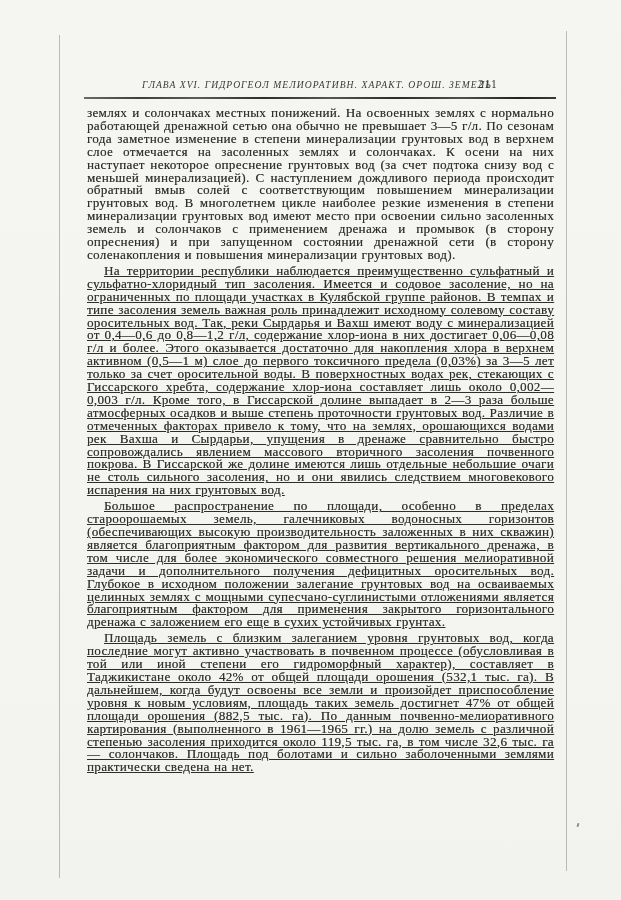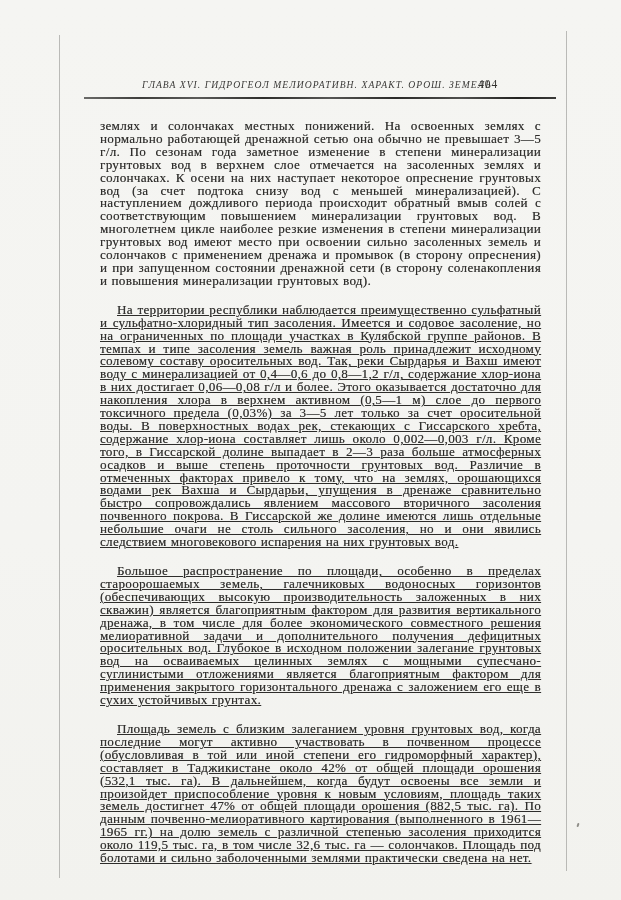--- a/index.html
+++ b/index.html
@@ -46,38 +46,38 @@
   }
   .body-text{
     position:absolute;left:84px;top:104px;width:473px;
     color:var(--ink);
     font-size:13px;line-height:12.9px;
     letter-spacing:0.35px;word-spacing:0.6px;
     text-align:justify;
     hyphens:auto;-webkit-hyphens:auto;
     text-shadow:0.25px 0 0 rgba(46,45,43,.55);
   }
-  .body-text p{margin:16px;}
+  .body-text p{margin:3px;}
   .body-text p.indent{text-indent:17px;text-decoration:underline;}
   .ink-speck{
     position:absolute;left:577px;top:823px;width:2px;height:4px;
     background:#77766f;border-radius:1px;transform:rotate(18deg);opacity:.8;
   }
 </style>
 </head>
 <body>
 
 <div class="sheet">
 
   <div class="scan-line left"></div>
   <div class="scan-line right"></div>
 
   <div class="running-head">
     <div class="running-title">ГЛАВА XVI. ГИДРОГЕОЛ МЕЛИОРАТИВН. ХАРАКТ. ОРОШ. ЗЕМЕЛЬ</div>
-    <div class="page-number">404</div>
+    <div class="page-number">211</div>
   </div>
 
   <div class="head-rule"></div>
 
   <div class="body-text" id="paragraphs">
       <p class="">землях и солончаках местных понижений. На освоенных землях с нормально работающей дренажной сетью она обычно не превышает 3—5 г/л. По сезонам года заметное изменение в степени минерализации грунтовых вод в верхнем слое отмечается на засоленных землях и солончаках. К осени на них наступает некоторое опреснение грунтовых вод (за счет подтока снизу вод с меньшей минерализацией). С наступлением дождливого периода происходит обратный вмыв солей с соответствующим повышением минерализации грунтовых вод. В многолетнем цикле наиболее резкие изменения в степени минерализации грунтовых вод имеют место при освоении сильно засоленных земель и солончаков с применением дренажа и промывок (в сторону опреснения) и при запущенном состоянии дренажной сети (в сторону соленакопления и повышения минерализации грунтовых вод).</p>
       <p class="indent">На территории республики наблюдается преимущественно сульфатный и сульфатно-хлоридный тип засоления. Имеется и содовое засоление, но на ограниченных по площади участках в Кулябской группе районов. В темпах и типе засоления земель важная роль принадлежит исходному солевому составу оросительных вод. Так, реки Сырдарья и Вахш имеют воду с минерализацией от 0,4—0,6 до 0,8—1,2 г/л, содержание хлор-иона в них достигает 0,06—0,08 г/л и более. Этого оказывается достаточно для накопления хлора в верхнем активном (0,5—1 м) слое до первого токсичного предела (0,03%) за 3—5 лет только за счет оросительной воды. В поверхностных водах рек, стекающих с Гиссарского хребта, содержание хлор-иона составляет лишь около 0,002—0,003 г/л. Кроме того, в Гиссарской долине выпадает в 2—3 раза больше атмосферных осадков и выше степень проточности грунтовых вод. Различие в отмеченных факторах привело к тому, что на землях, орошающихся водами рек Вахша и Сырдарьи, упущения в дренаже сравнительно быстро сопровождались явлением массового вторичного засоления почвенного покрова. В Гиссарской же долине имеются лишь отдельные небольшие очаги не столь сильного засоления, но и они явились следствием многовекового испарения на них грунтовых вод.</p>
       <p class="indent">Большое распространение по площади, особенно в пределах староорошаемых земель, галечниковых водоносных горизонтов (обеспечивающих высокую производительность заложенных в них скважин) является благоприятным фактором для развития вертикального дренажа, в том числе для более экономического совместного решения мелиоративной задачи и дополнительного получения дефицитных оросительных вод. Глубокое в исходном положении залегание грунтовых вод на осваиваемых целинных землях с мощными супесчано-суглинистыми отложениями является благоприятным фактором для применения закрытого горизонтального дренажа с заложением его еще в сухих устойчивых грунтах.</p>
       <p class="indent">Площадь земель с близким залеганием уровня грунтовых вод, когда последние могут активно участвовать в почвенном процессе (обусловливая в той или иной степени его гидроморфный характер), составляет в Таджикистане около 42% от общей площади орошения (532,1 тыс. га). В дальнейшем, когда будут освоены все земли и произойдет приспособление уровня к новым условиям, площадь таких земель достигнет 47% от общей площади орошения (882,5 тыс. га). По данным почвенно-мелиоративного картирования (выполненного в 1961—1965 гг.) на долю земель с различной степенью засоления приходится около 119,5 тыс. га, в том числе 32,6 тыс. га — солончаков. Площадь под болотами и сильно заболоченными землями практически сведена на нет.</p>
     </div>

